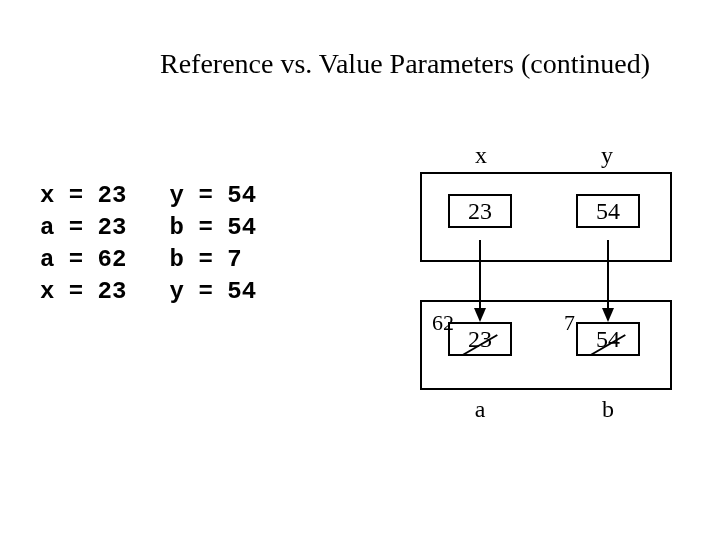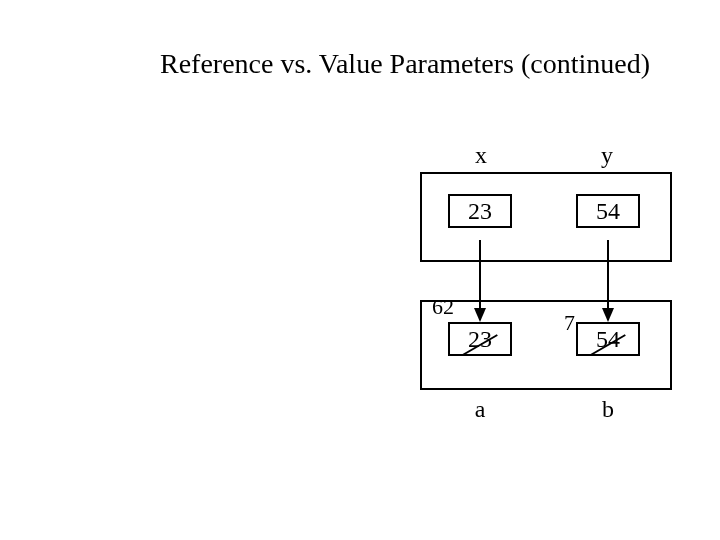--- a/index.html
+++ b/index.html
@@ -96,20 +96,24 @@
   }
 </style>
 </head>
 <body>
 
 <div class="slide">
 
   <div class="title">Reference vs. Value Parameters (continued)</div>
 
 
+  <div class="code"><span>x = 23   y = 54</span>
+<span>a = 23   b = 54</span>
+<span>a = 62   b = 7</span>
+<span>x = 23   y = 54</span></div>
 
   <div class="diagram">
 
     <div class="lbl" style="left:66px; top:2px; width:30px;">x</div>
     <div class="lbl" style="left:192px; top:2px; width:30px;">y</div>
 
     <div class="frame topframe"></div>
     <div class="cell" style="left:48px; top:54px;">
       <span>23</span>
     </div>
@@ -121,21 +125,21 @@
     <div class="cell" style="left:48px; top:182px;">
       <span>23</span>
     </div>
     <div class="cell" style="left:176px; top:182px;">
       <span>54</span>
     </div>
 
     <div class="strike" style="left:60px; top:204px; transform:rotate(-30deg);"></div>
     <div class="strike" style="left:188px; top:204px; transform:rotate(-30deg);"></div>
 
-    <div class="newval" style="left:32px; top:154px;">62</div>
+    <div class="newval" style="left:32px; top:170px;">62</div>
     <div class="newval" style="left:164px; top:170px;">7</div>
 
     <div class="lbl" style="left:70px; top:256px; width:20px;">a</div>
     <div class="lbl" style="left:198px; top:256px; width:20px;">b</div>
 
     <svg class="arrows">
       <defs>
         <marker id="ah" markerWidth="10" markerHeight="10" refX="6" refY="3" orient="auto">
           <path d="M0,0 L7,3 L0,6 Z" fill="#000"></path>
         </marker>

